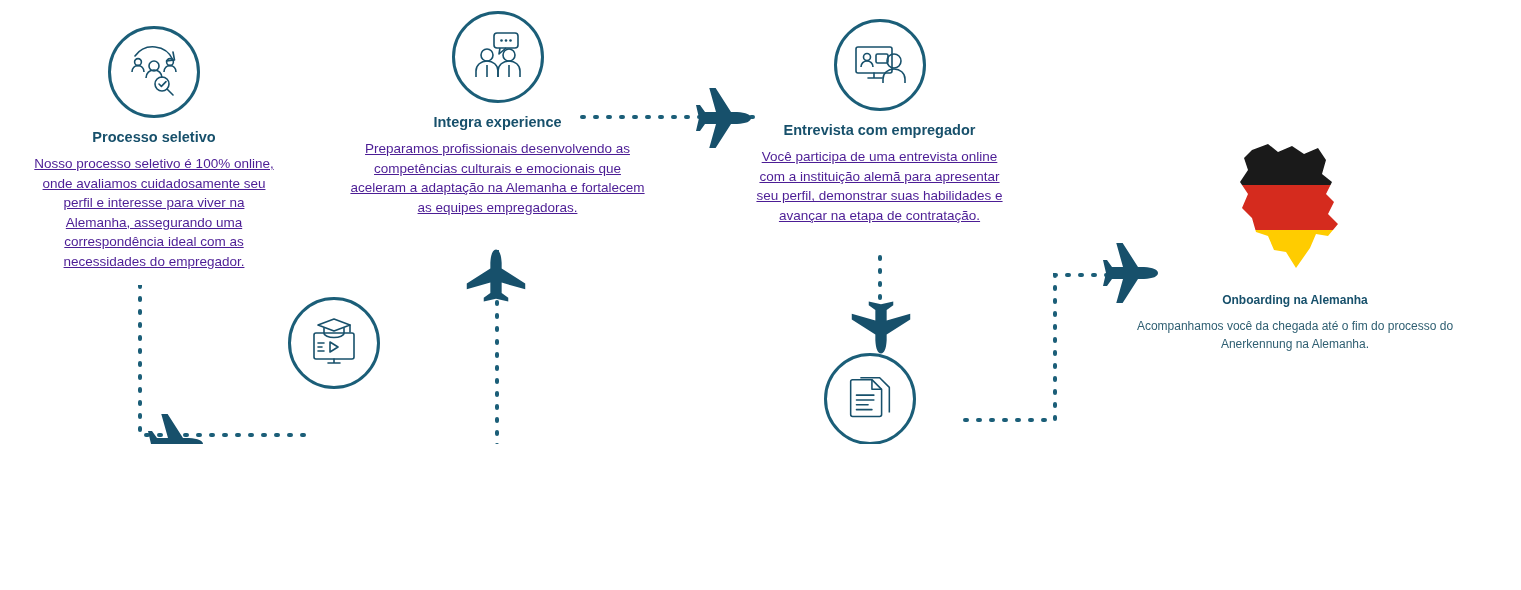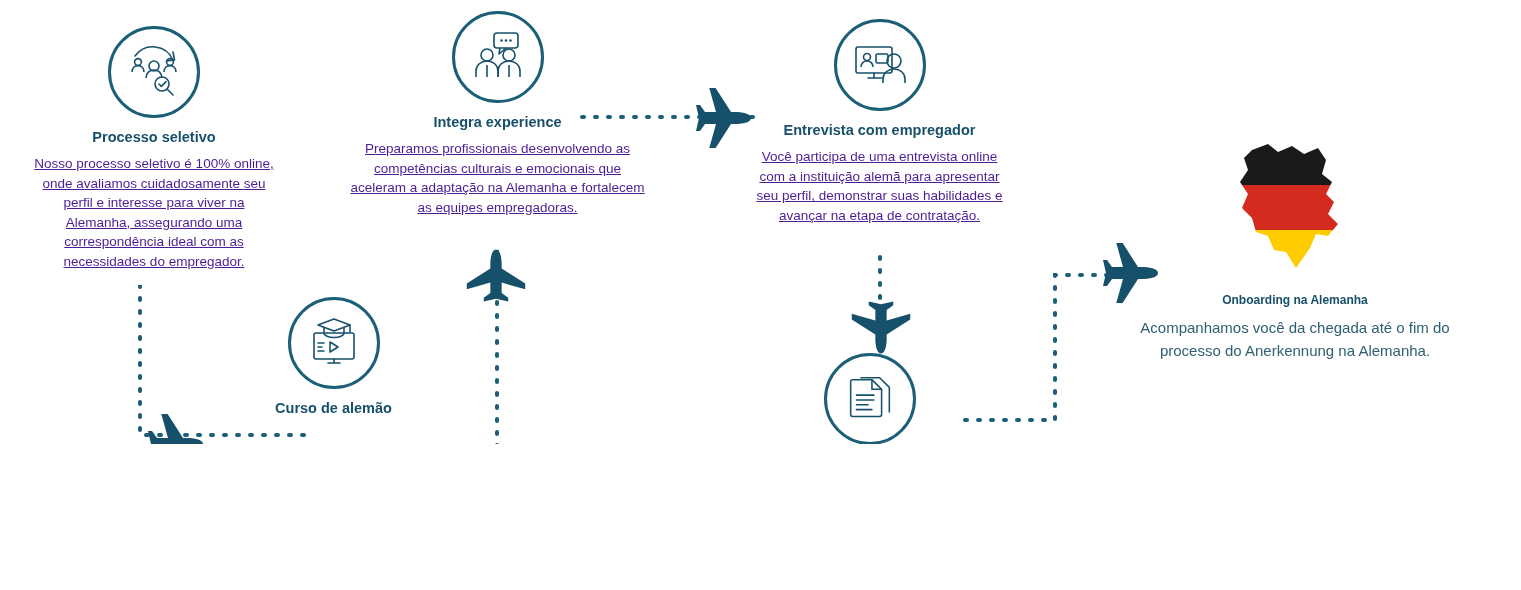--- a/index.html
+++ b/index.html
@@ -57,21 +57,21 @@
   #step-documentacao { left: 745px; top: 353px; width: 250px; }
   #step-onboarding { left: 1115px; top: 140px; width: 360px; }
 
   #step-onboarding .ob-title {
     font-weight: bold;
     font-size: 12px;
     color: #17506b;
     margin-top: 14px;
   }
   #step-onboarding .ob-desc {
-    font-size: 15px;
+    font-size: 12px;
     color: #2f5f72;
     line-height: 1.5;
     margin-top: 10px;
   }
   .plane {
     position: absolute;
   }
   .dots {
     position: absolute;
   }
@@ -160,21 +160,20 @@
       <svg width="60" height="60" viewBox="0 0 60 60" fill="none" stroke="#17506b" stroke-width="1.6">
         <rect x="10" y="20" width="40" height="26" rx="2"></rect>
         <path d="M24 50h12M30 46v4" stroke-linecap="round"></path>
         <path d="M30 6l16 6-16 6-16-6 16-6z" stroke-linejoin="round"></path>
         <path d="M20 14.5V20c0 2.5 4.5 4.5 10 4.5S40 22.5 40 20v-5.5"></path>
         <path d="M46 12v7" stroke-linecap="round"></path>
         <path d="M26 29l8 5-8 5v-10z" stroke-linejoin="round"></path>
         <path d="M14 30h6M14 34h4M14 38h6" stroke-linecap="round"></path>
       </svg>
     </div>
-    <div class="step-title">Curso de alemão</div>
   </div>
 
   <div class="step" id="step-integra">
     <div class="circle">
       <svg width="60" height="60" viewBox="0 0 60 60" fill="none" stroke="#17506b" stroke-width="1.6">
         <rect x="26" y="6" width="24" height="15" rx="3"></rect>
         <path d="M32 21l-1 6 7-6" stroke-linejoin="round"></path>
         <circle cx="33.5" cy="13.5" r="1.3" fill="#17506b" stroke="none"></circle>
         <circle cx="38" cy="13.5" r="1.3" fill="#17506b" stroke="none"></circle>
         <circle cx="42.5" cy="13.5" r="1.3" fill="#17506b" stroke="none"></circle>

